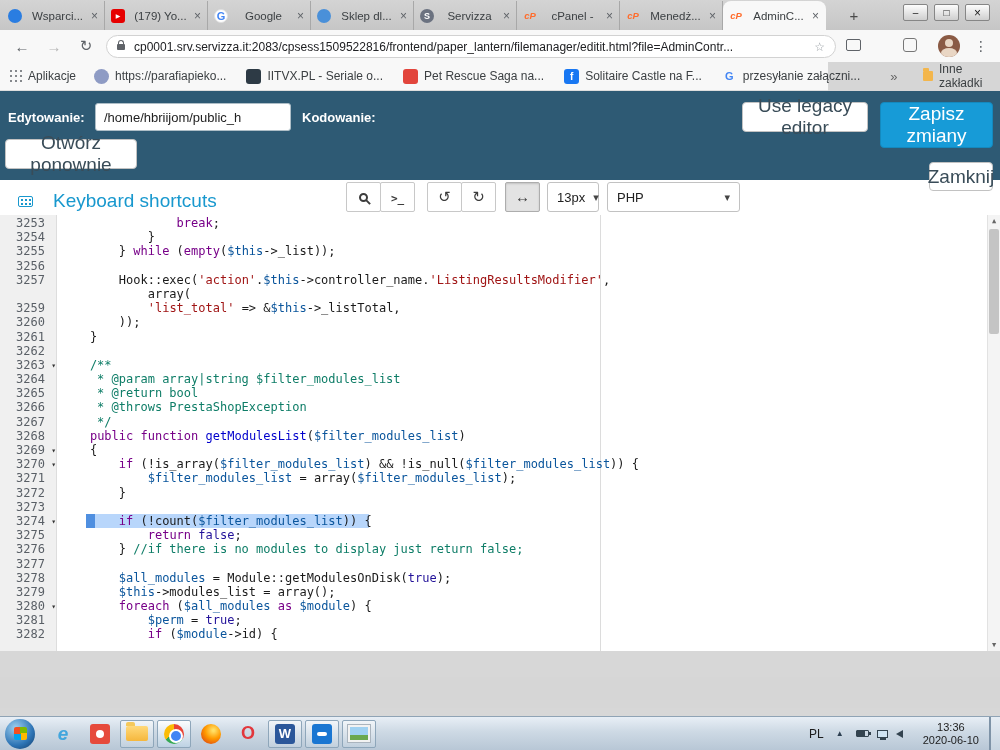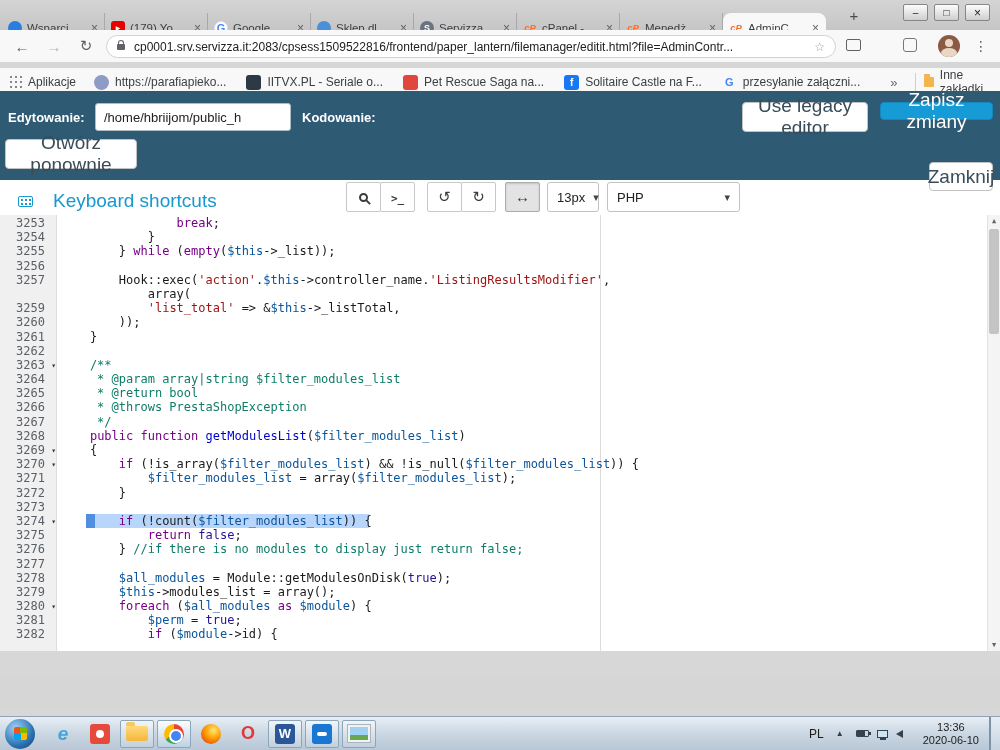--- a/index.html
+++ b/index.html
@@ -3,21 +3,21 @@
 <meta charset="utf-8">
 <style>
   *{margin:0;padding:0;box-sizing:border-box;}
   html,body{width:1000px;}
   body{font-family:"Liberation Sans","DejaVu Sans",sans-serif;background:#9a9a9a;}
   #screen{position:relative;width:1000px;height:750px;overflow:hidden;background:#d6d6d6;}
 
   
   #tabstrip{position:absolute;top:0;left:0;width:1000px;height:30px;background:linear-gradient(#d4d4d4,#c6c6c6);}
   #tabs{position:absolute;left:2px;top:0;height:30px;display:flex;}
-  .tab{width:103px;height:29px;margin-top:13px;display:flex;align-items:center;padding:0 6px;border-right:1px solid #a8a8a8;font-size:11.5px;color:#3c4043;cursor:default;}
+  .tab{width:103px;height:29px;margin-top:1px;display:flex;align-items:center;padding:0 6px;border-right:1px solid #a8a8a8;font-size:11.5px;color:#3c4043;cursor:default;text-align:center;}
   .tab.active{background:#f8f8f8;border-radius:8px 8px 0 0;border-right:1px solid transparent;}
   .favicon{width:14px;height:14px;flex:0 0 14px;margin-right:5px;display:flex;align-items:center;justify-content:center;font-weight:bold;border-radius:3px;font-size:9px;}
   .fav-generic-blue{background:#2a7de1;border-radius:50%;}
   .fav-youtube{background:#e60000;color:#fff;font-size:6px;}
   .fav-google{color:#4285f4;background:#fff;border-radius:50%;font-size:11px;border:1px solid #e0e0e0;}
   .fav-generic-blue2{background:#4a90d9;border-radius:50%;}
   .fav-servizza{background:#6b7280;color:#fff;border-radius:50%;}
   .fav-cpanel{color:#ff6c2c;font-style:italic;font-size:9.5px;}
   .tab-title{flex:1;overflow:hidden;white-space:nowrap;}
   .tab-close{color:#5f6368;font-size:12px;margin-left:3px;}
@@ -44,21 +44,21 @@
   .addr-ico{position:absolute;top:9px;}
   #act1{left:846px;width:15px;height:12px;border:1.5px solid #5f6368;border-radius:2px;}
   #act2{left:903px;top:8px;width:14px;height:14px;border:1.5px solid #777;border-radius:3px;}
   #avatar{position:absolute;left:938px;top:5px;width:22px;height:22px;border-radius:50%;background:#8a5a44;overflow:hidden;}
   #avatar::before{content:"";position:absolute;left:7px;top:4px;width:8px;height:8px;border-radius:50%;background:#e9d6c4;}
   #avatar::after{content:"";position:absolute;left:3px;top:13px;width:16px;height:10px;border-radius:50%;background:#e9d6c4;}
   #menu-dots{position:absolute;left:972px;top:6px;width:18px;height:20px;display:flex;align-items:center;justify-content:center;color:#5f6368;font-size:14px;}
   #menu-dots::before{content:"\22EE";}
 
   
-  #bookmarksbar{position:absolute;top:68px;left:0;width:1000px;height:29px;background:#f8f8f8;border-bottom:1px solid #dedede;display:flex;align-items:center;font-size:12px;color:#3c4043;padding:0 10px;}
+  #bookmarksbar{position:absolute;top:62px;left:0;width:828px;height:29px;background:#f8f8f8;border-bottom:1px solid #dedede;display:flex;align-items:center;font-size:12px;color:#3c4043;padding:0 10px;}
   #apps-item{display:flex;align-items:center;margin-right:18px;}
   .apps-grid{position:relative;width:12px;height:12px;margin-right:6px;}
   .apps-grid::before{content:"";position:absolute;width:2px;height:2px;background:#5f6368;border-radius:50%;
     box-shadow:5px 0 0 #5f6368,10px 0 0 #5f6368,0 5px 0 #5f6368,5px 5px 0 #5f6368,10px 5px 0 #5f6368,0 10px 0 #5f6368,5px 10px 0 #5f6368,10px 10px 0 #5f6368;}
   #bm-items{display:flex;align-items:center;}
   .bm-item{display:flex;align-items:center;margin-right:20px;white-space:nowrap;}
   .bm-ico{width:15px;height:15px;margin-right:6px;display:flex;align-items:center;justify-content:center;color:#fff;flex:none;}
   .bm-circle-site{background:#8e9bc4;border-radius:50%;}
   .bm-dark-site{background:#2d3a45;border-radius:3px;}
   .bm-game-site{background:#e2453c;border-radius:3px;}
@@ -76,21 +76,21 @@
   #lbl-edit{left:8px;top:19px;}
   #file-input{position:absolute;left:95px;top:12px;width:196px;height:28px;border:1px solid #aebec7;border-radius:3px;padding:0 8px;font-size:13px;color:#222;font-family:"Liberation Sans","DejaVu Sans",sans-serif;}
   #lbl-enc{left:302px;top:19px;}
   .fake-select{position:absolute;background:#fff;border:1px solid #c2c2c2;border-radius:3px;display:flex;align-items:center;padding:0 9px;font-size:13px;color:#222;}
   .fake-select .chev{margin-left:auto;font-size:8px;color:#444;padding-left:8px;}
   .fake-select .chev::before{content:"\25BE";font-size:11px;}
   #enc-select{left:370px;top:12px;width:196px;height:28px;}
   .cp-btn{position:absolute;background:#fff;border:1px solid #c2c2c2;border-radius:4px;font-size:19px;color:#394c58;display:flex;align-items:center;justify-content:center;cursor:pointer;font-family:"Liberation Sans","DejaVu Sans",sans-serif;}
   .cp-btn.primary{background:#179bd7;border-color:#1489be;color:#fff;}
   #legacy-btn{left:742px;top:11px;width:126px;height:30px;}
-  #save-btn{left:880px;top:11px;width:113px;height:18px;}
+  #save-btn{left:880px;top:11px;width:113px;height:46px;}
   #reopen-btn{left:5px;top:48px;width:132px;height:30px;}
   #close-btn{left:929px;top:71px;width:64px;height:29px;z-index:6;}
 
   
   #ed-toolbar{position:absolute;top:180px;left:0;width:1000px;height:35px;background:#fff;}
   #kb-link{position:absolute;left:18px;top:10px;display:flex;align-items:center;gap:20px;color:#1898ce;font-size:19px;text-decoration:none;cursor:pointer;}
   .kb-icon{width:15px;height:11px;border:1px solid #1898ce;border-radius:2px;position:relative;}
   .kb-icon::before{content:"";position:absolute;left:2px;top:2px;width:2px;height:2px;background:#1898ce;box-shadow:4px 0 0 #1898ce,8px 0 0 #1898ce,0 4px 0 #1898ce,4px 4px 0 #1898ce,8px 4px 0 #1898ce;}
   .tool-btn{position:absolute;top:2px;width:35px;height:30px;border:1px solid #c8c8c8;background:#fff;display:flex;align-items:center;justify-content:center;border-radius:2px;}
   .tool-btn.active{background:#e3e3e3;border-color:#adadad;box-shadow:inset 0 1px 2px rgba(0,0,0,.15);}

